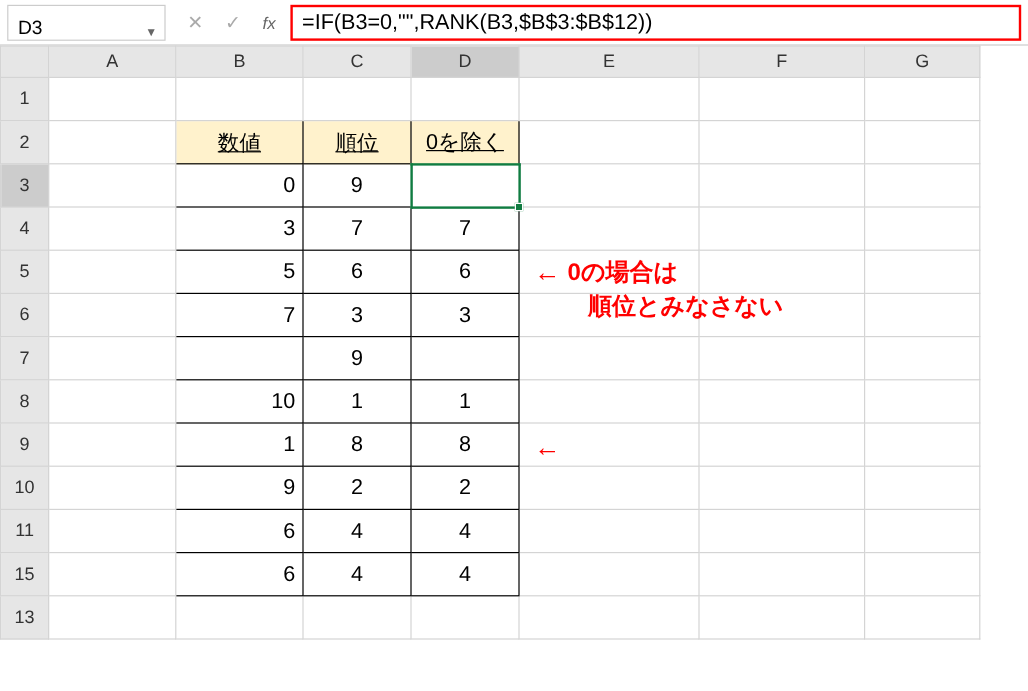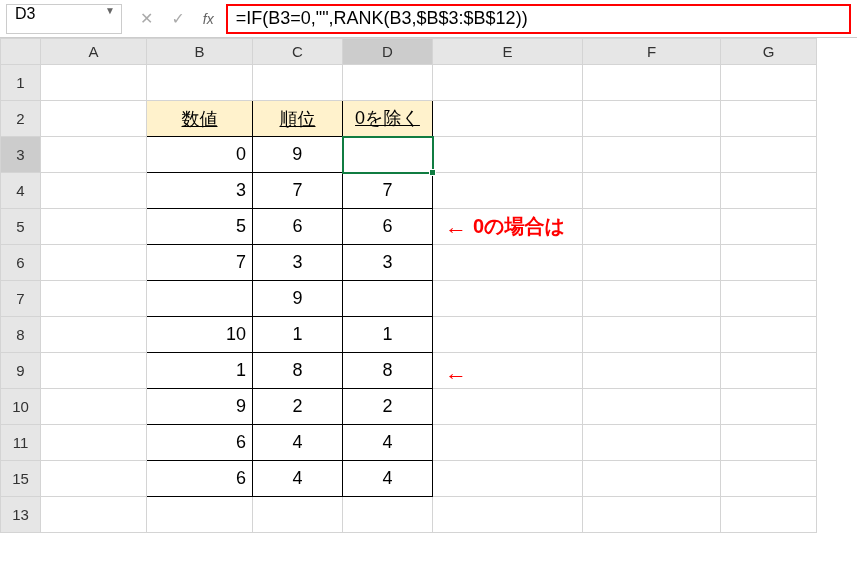--- a/index.html
+++ b/index.html
@@ -1,19 +1,19 @@
 <!DOCTYPE html>
 <html><head>
   <meta charset="utf-8">
   <style>
     * { box-sizing: border-box; margin: 0; padding: 0; }
     body { font-family: 'Meiryo', 'MS PGothic', sans-serif; background: #fff; width: 857px; height: 576px; position: relative; overflow: hidden; }
     
     .formula-bar { display: flex; align-items: center; height: 38px; border-bottom: 1px solid #ccc; background: #fff; }
-    .name-box { width: 116px; height: 30px; margin: 4px 6px; border: 1px solid #ccc; background: #fff; display: flex; align-items: flex-start; padding: 0 8px; font-size: 16px; position: relative; }
+    .name-box { width: 132px; height: 30px; margin: 4px 6px; border: 1px solid #ccc; background: #fff; display: flex; align-items: flex-end; padding: 0 8px; font-size: 16px; position: relative; }
     .name-box-caret { position: absolute; right: 6px; color: #666; font-size: 10px; }
     .fb-tools { display: flex; align-items: center; gap: 18px; padding: 0 12px; }
     .fb-tool { color: #aaa; font-size: 16px; }
     .fx { font-style: italic; color: #666; font-size: 14px; }
     .formula-input { flex: 1; height: 30px; margin: 4px 6px 4px 0; border: 2px solid #FF0000; padding: 2px 8px; font-size: 18px; font-family: 'Meiryo', sans-serif; display: flex; align-items: center; }
     
     .sheet-area { position: relative; }
     .grid { border-collapse: collapse; table-layout: fixed; }
     .grid th, .grid td { border: 1px solid #d4d4d4; font-weight: normal; }
     .corner { width: 40px; height: 26px; background: #e6e6e6; border-right: 1px solid #bbb; border-bottom: 1px solid #bbb; }
@@ -199,16 +199,19 @@
           <td class="cell"></td>
           <td class="cell"></td>
         </tr>
 </tbody>
     </table>
 
 <div class="anno anno1">
   <span class="arrow">←</span>
   <span>0の場合は</span>
 </div>
+<div class="anno anno1b">
+  <span>順位とみなさない</span>
+</div>
 <div class="anno anno2">
   <span class="arrow">←</span>
 </div>
 </div>
 
 </body></html>

